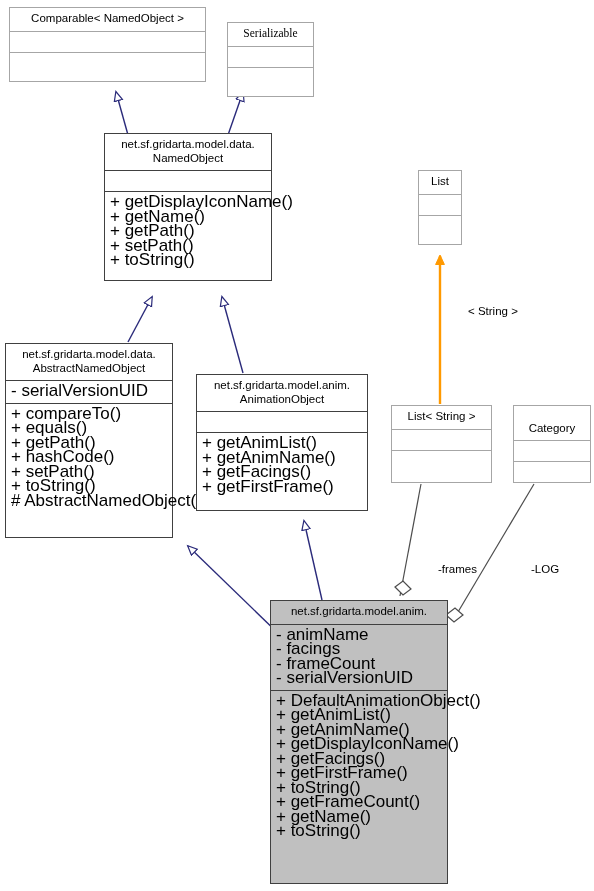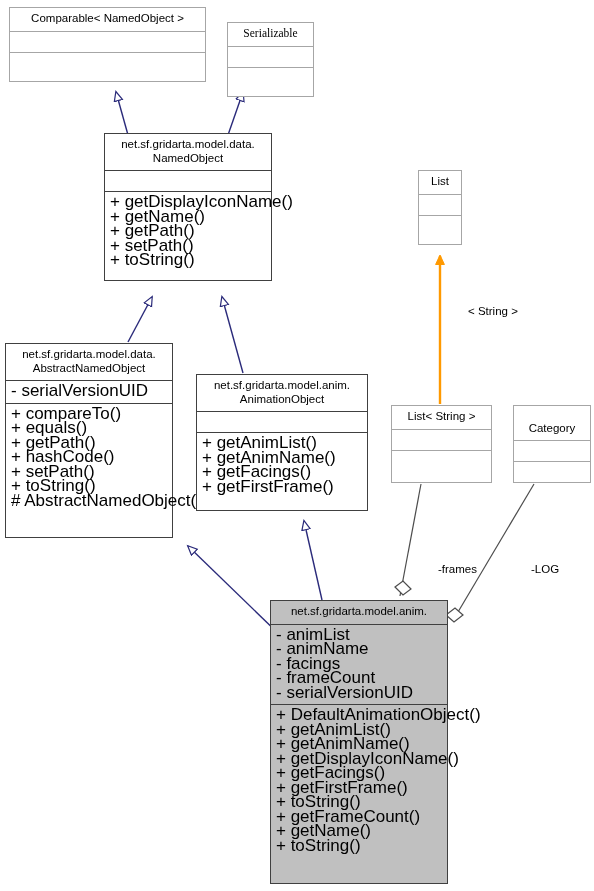--- a/index.html
+++ b/index.html
@@ -227,21 +227,20 @@
     </div>
     <div class="sec empty"></div>
     <div class="sec empty"></div>
   </div>
 
   <div class="uml-box highlight" style="left:270px; top:600px; width:178px; height:284px;">
     <div class="sec title">
       <span class="ln">net.sf.gridarta.model.anim.</span>
     </div>
     <div class="sec members">
-      <span class="mm">- animList</span>
       <span class="mm">- animName</span>
       <span class="mm">- facings</span>
       <span class="mm">- frameCount</span>
       <span class="mm">- serialVersionUID</span>
     </div>
     <div class="sec members">
       <span class="mm">+ DefaultAnimationObject()</span>
       <span class="mm">+ getAnimList()</span>
       <span class="mm">+ getAnimName()</span>
       <span class="mm">+ getDisplayIconName()</span>

